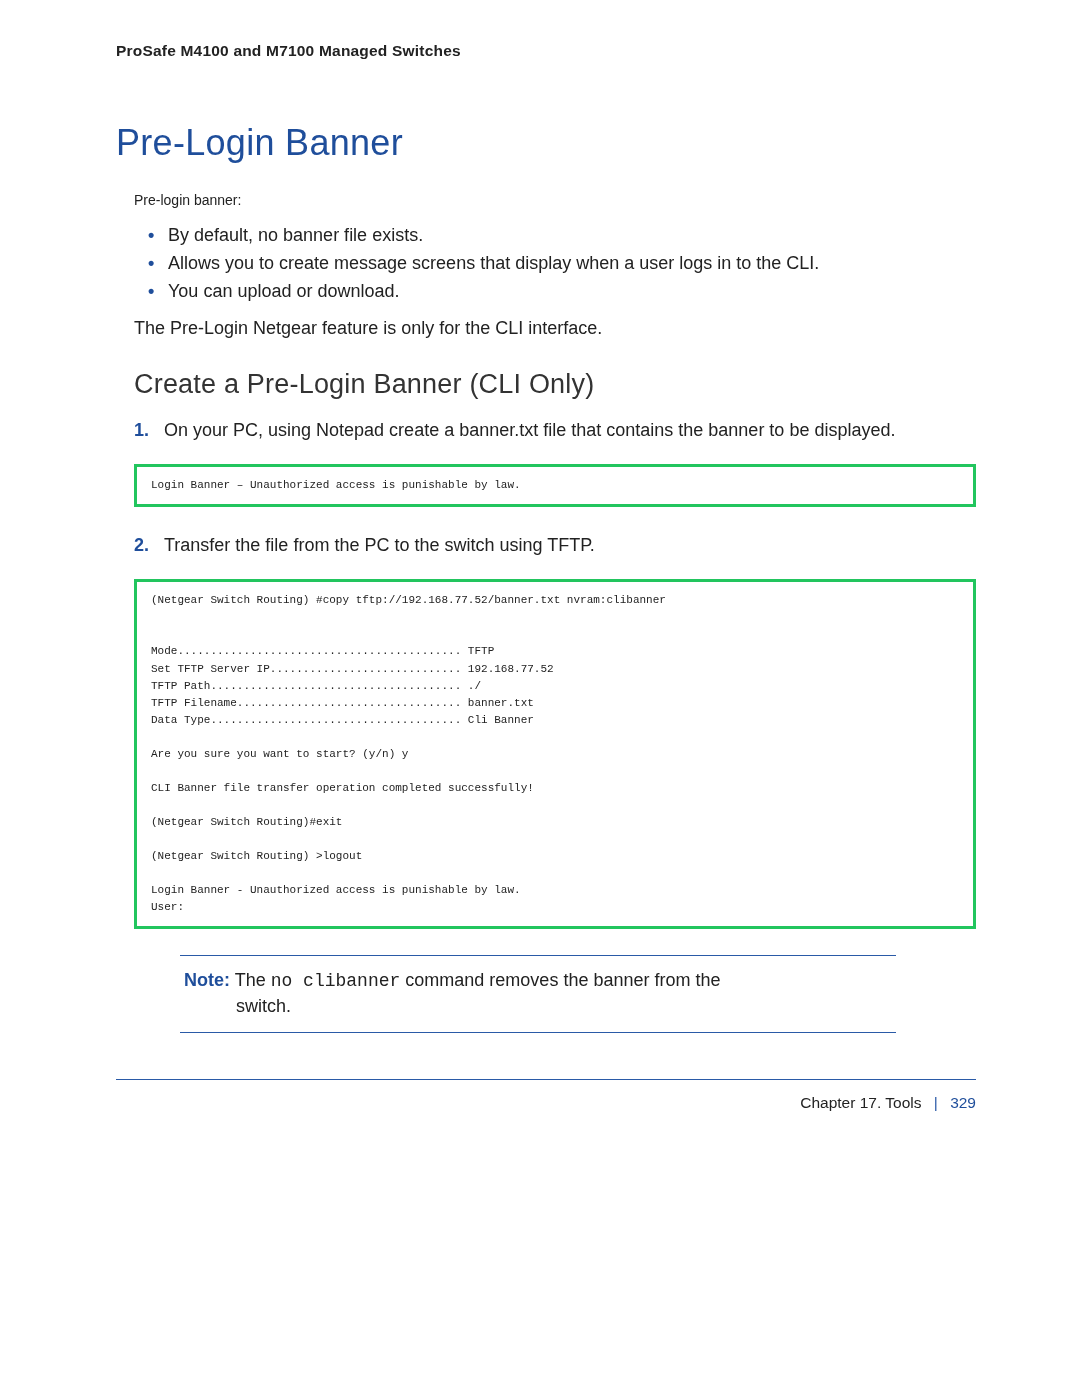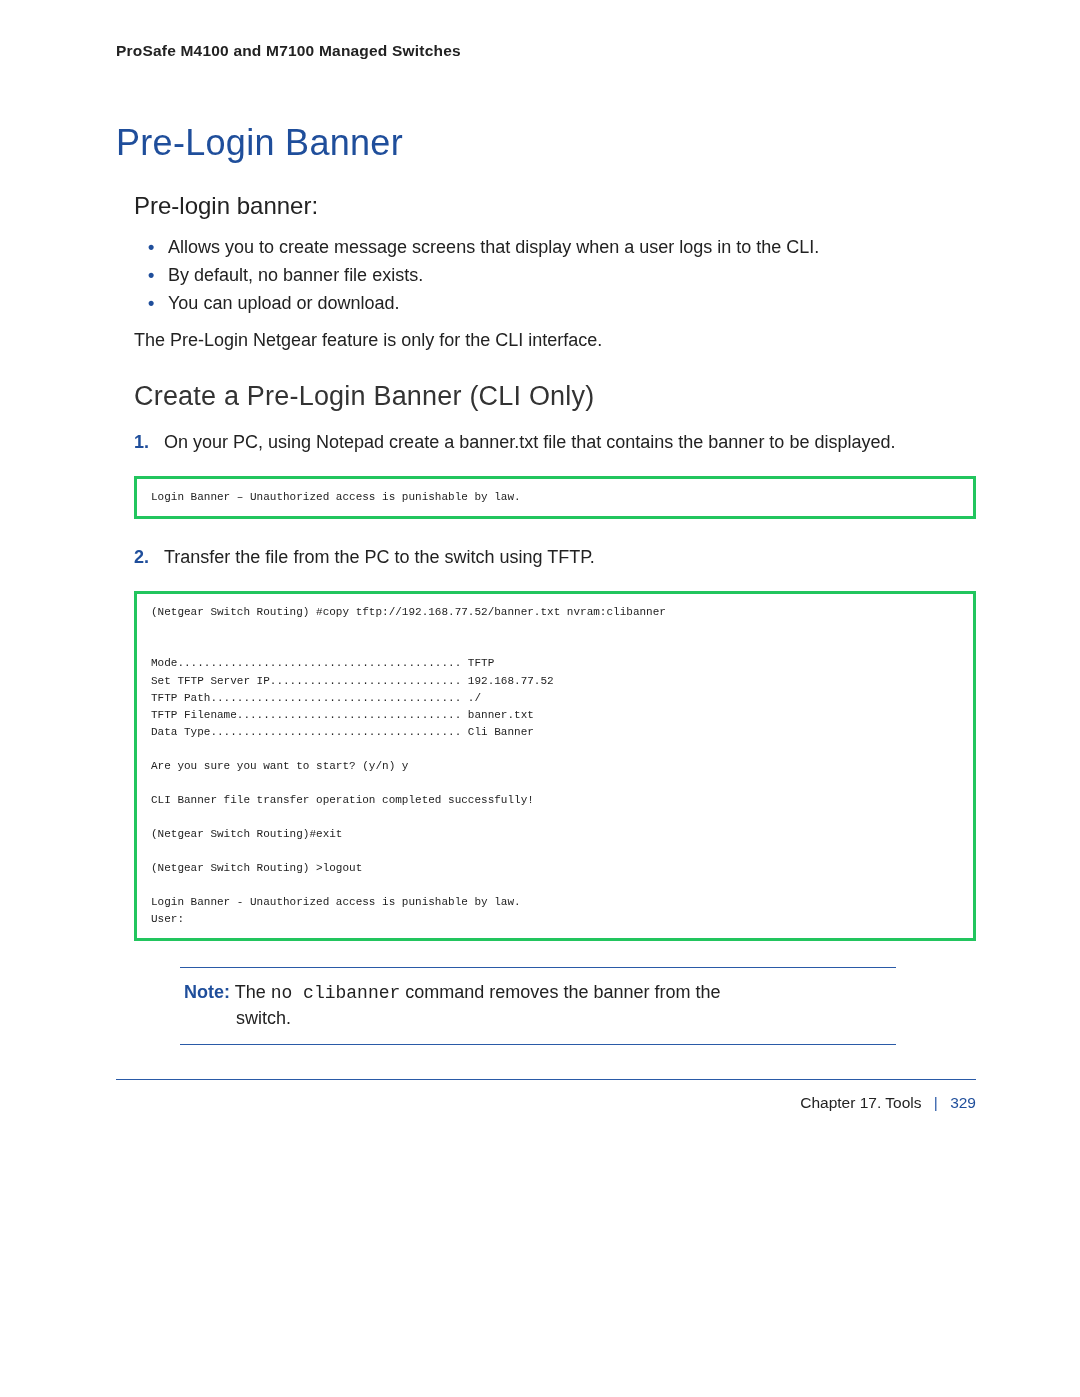--- a/index.html
+++ b/index.html
@@ -24,21 +24,21 @@
   }
   h1.section-title {
     font-family: "Trebuchet MS", "Segoe UI", Arial, sans-serif;
     font-weight: 400;
     font-size: 36px;
     color: #1f4e9b;
     margin: 12px 0 28px 0;
     letter-spacing: 0.3px;
   }
   .intro {
-    font-size: 24px;
+    font-size: 14px;
     margin: 0 0 14px 18px;
   }
   ul.bullets {
     list-style: none;
     padding: 0;
     margin: 0 0 12px 18px;
   }
   ul.bullets li {
     font-size: 18px;
     line-height: 1.55;
@@ -154,22 +154,22 @@
 
 <div class="page">
 
   <div class="running-head">ProSafe M4100 and M7100 Managed Switches</div>
 
   <h1 class="section-title">Pre-Login Banner</h1>
 
   <p class="intro">Pre-login banner:</p>
 
   <ul class="bullets">
+    <li>By default, no banner file exists.</li>
     <li>Allows you to create message screens that display when a user logs in to the CLI.</li>
-    <li>By default, no banner file exists.</li>
     <li>You can upload or download.</li>
   </ul>
 
   <p class="para">The Pre-Login Netgear feature is only for the CLI interface.</p>
 
   <h2 class="subsection">Create a Pre-Login Banner (CLI Only)</h2>
 
   <ol class="steps">
     <li>On your PC, using Notepad create a banner.txt file that contains the banner to be displayed.</li>
   </ol>

